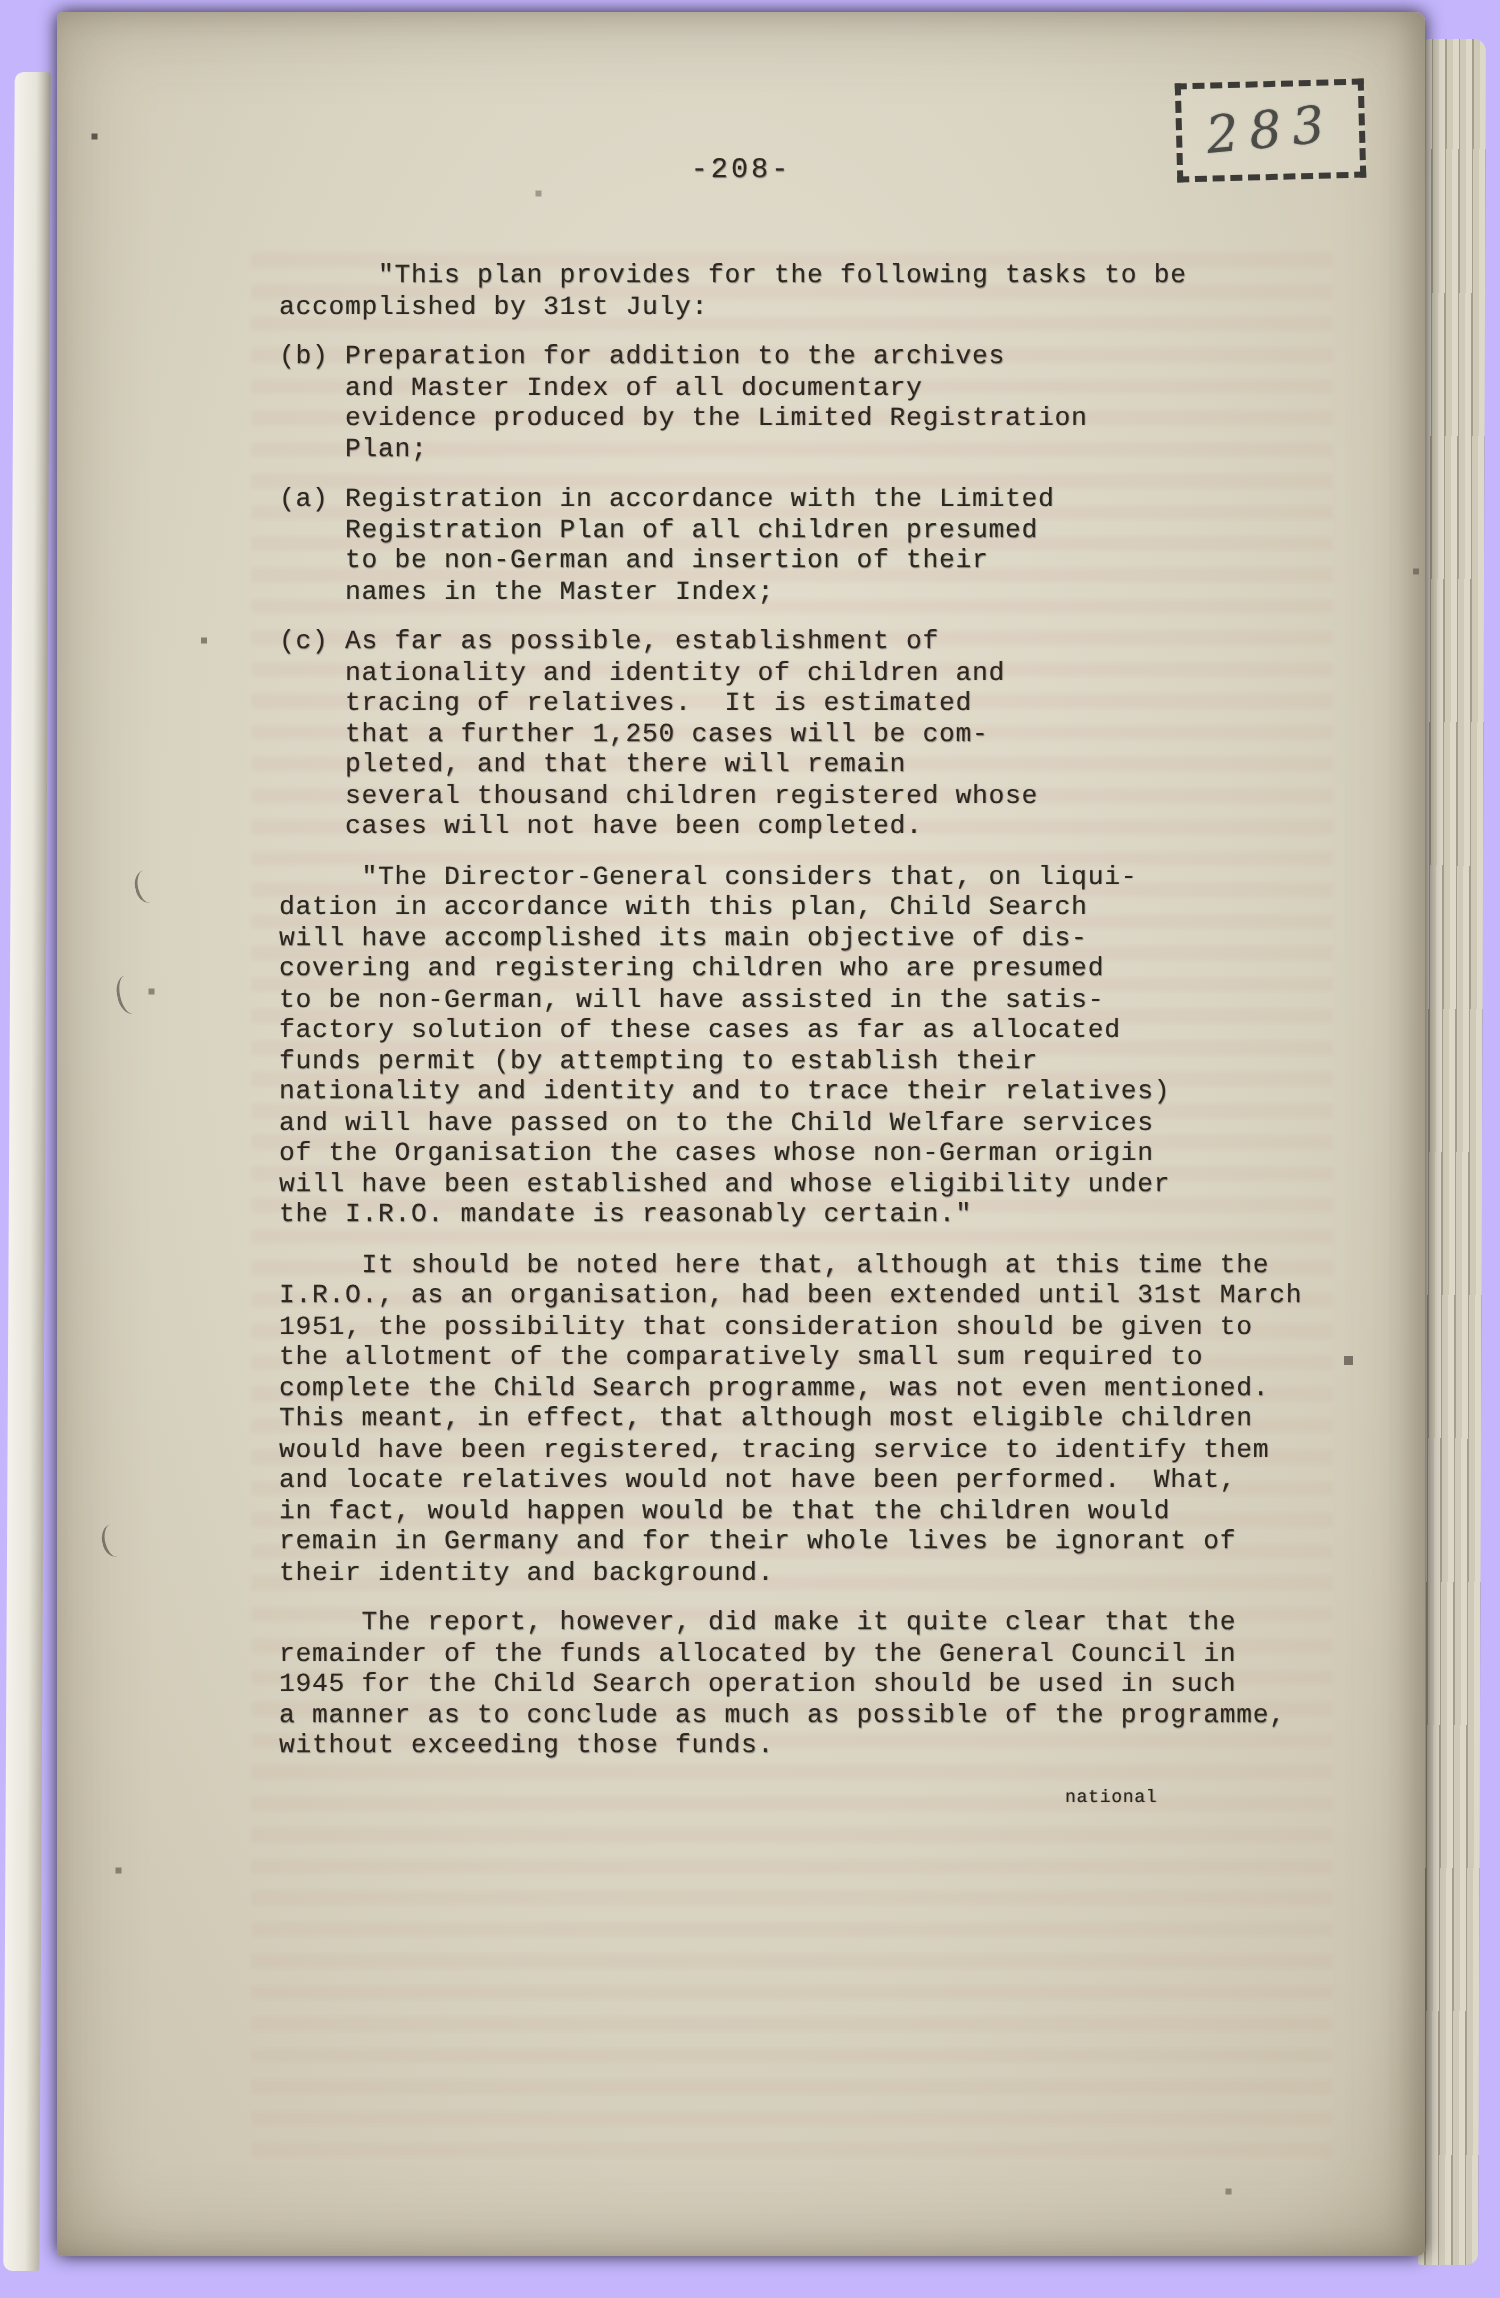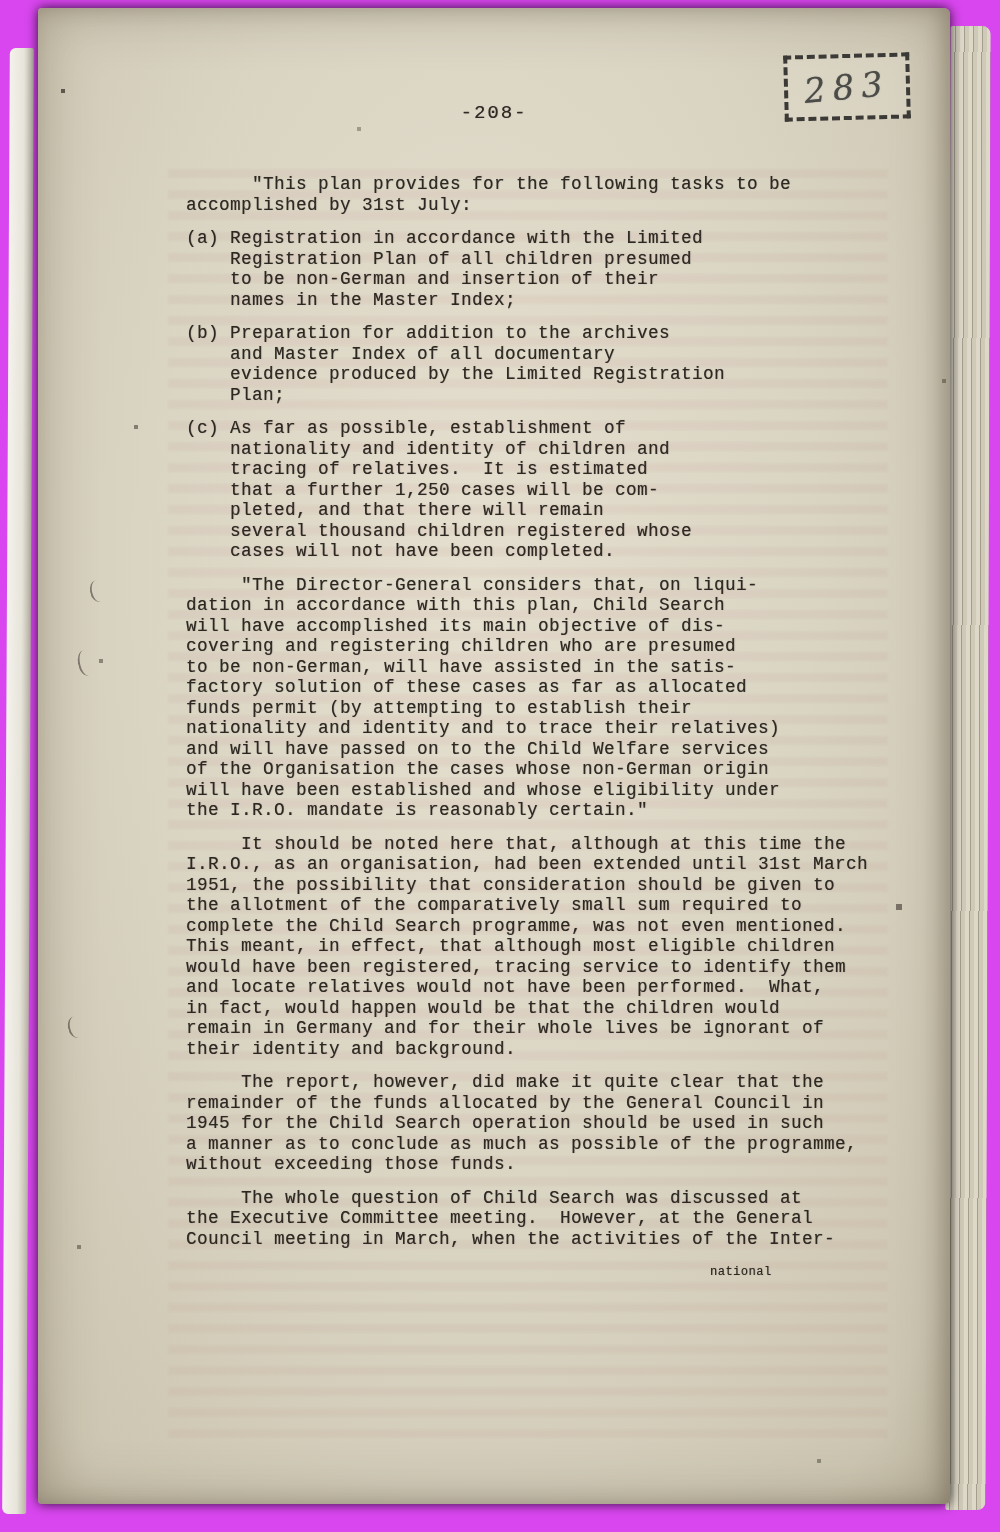--- a/index.html
+++ b/index.html
@@ -1,21 +1,21 @@
 <!DOCTYPE html>
 <html><head>
 <meta charset="utf-8">
 <style>
   html, body { margin: 0; padding: 0; background: #0d0d0d; }
   .scan {
     position: relative;
     width: 1000px;
     height: 1532px;
     margin: 0 auto;
-    background: #d946ef;
+    background: #c4b5fd;
     overflow: hidden;
     font-family: "Liberation Mono", "DejaVu Sans Mono", monospace;
   }
   
   .edge-left {
     position: absolute;
     left: 6px; top: 48px; bottom: 18px;
     width: 24px;
     background: linear-gradient(90deg, #f4f2ec 0%, #e7e4da 60%, #b9b4a6 100%);
     border-radius: 6px 2px 2px 6px;
@@ -147,28 +147,28 @@
 
     <div class="page-number">-208-</div>
 
     <div class="stamp">
       <span class="stamp-num">283</span>
     </div>
 
     <div class="text-col">
       <pre class="block quote1">      "This plan provides for the following tasks to be
 accomplished by 31st July:</pre>
+      <pre class="block list-item">(b) Preparation for addition to the archives
+    and Master Index of all documentary
+    evidence produced by the Limited Registration
+    Plan;</pre>
       <pre class="block list-item">(a) Registration in accordance with the Limited
     Registration Plan of all children presumed
     to be non-German and insertion of their
     names in the Master Index;</pre>
-      <pre class="block list-item">(b) Preparation for addition to the archives
-    and Master Index of all documentary
-    evidence produced by the Limited Registration
-    Plan;</pre>
       <pre class="block list-item">(c) As far as possible, establishment of
     nationality and identity of children and
     tracing of relatives.  It is estimated
     that a further 1,250 cases will be com-
     pleted, and that there will remain
     several thousand children registered whose
     cases will not have been completed.</pre>
       <pre class="block quote2">     "The Director-General considers that, on liqui-
 dation in accordance with this plan, Child Search
 will have accomplished its main objective of dis-
@@ -190,19 +190,16 @@
 would have been registered, tracing service to identify them
 and locate relatives would not have been performed.  What,
 in fact, would happen would be that the children would
 remain in Germany and for their whole lives be ignorant of
 their identity and background.</pre>
       <pre class="block para">     The report, however, did make it quite clear that the
 remainder of the funds allocated by the General Council in
 1945 for the Child Search operation should be used in such
 a manner as to conclude as much as possible of the programme,
 without exceeding those funds.</pre>
-      <pre class="block para">     The whole question of Child Search was discussed at
-the Executive Committee meeting.  However, at the General
-Council meeting in March, when the activities of the Inter-</pre>
       <div class="catchword">national</div>
     </div>
   </div>
 </div>
 
 </body></html>

